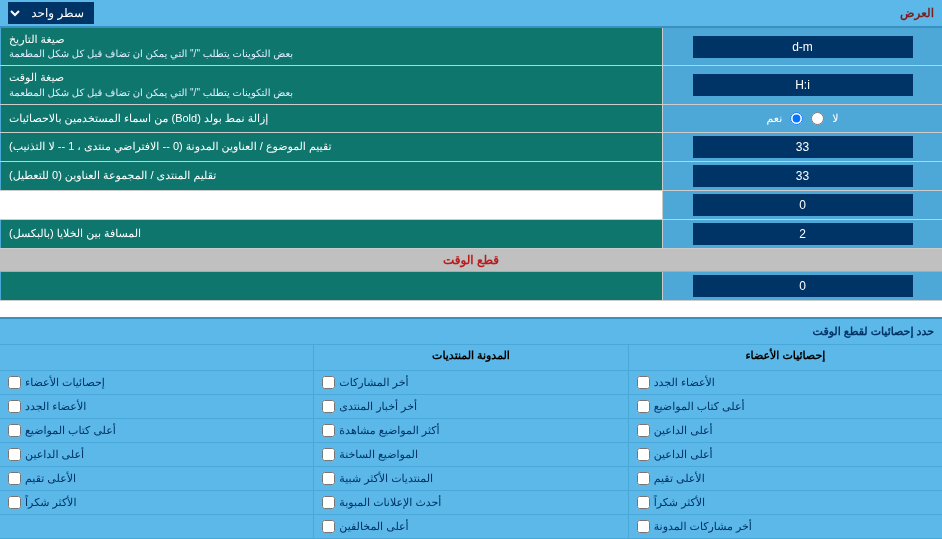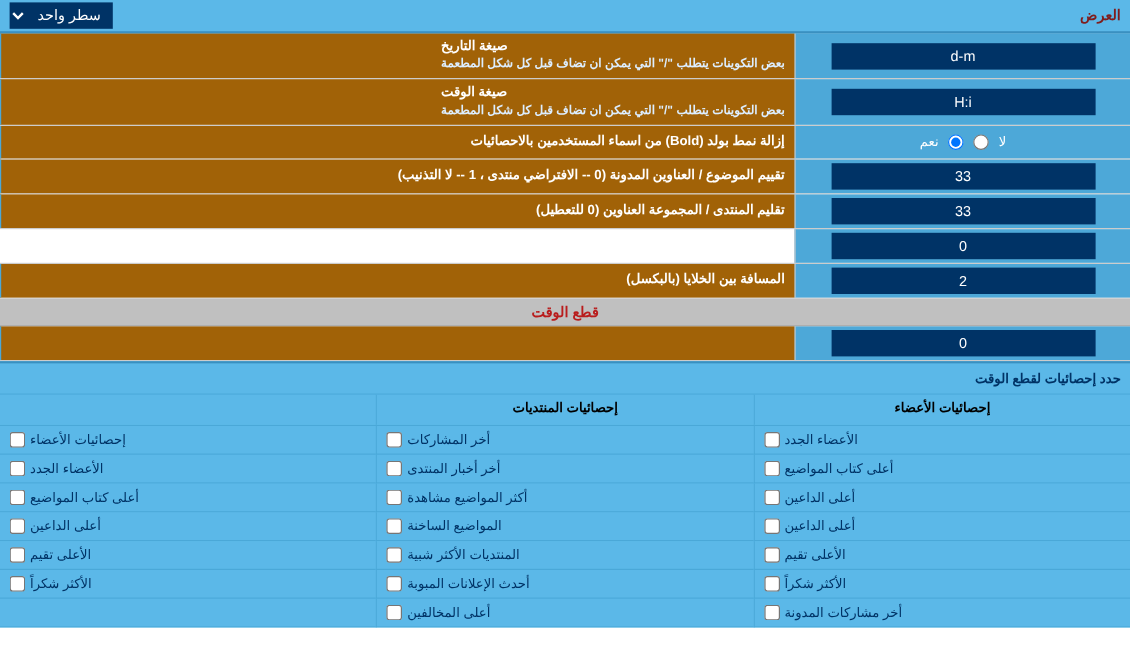--- a/index.html
+++ b/index.html
@@ -14,30 +14,30 @@
       background: #fff;
     }
     .row {
       display: flex;
       align-items: stretch;
       border-bottom: 1px solid #ccc;
       min-height: 28px;
     }
     .row-label {
       flex: 1;
-      background: #a16207;
+      background: #0f766e;
       color: #fff;
       padding: 4px 8px;
       text-align: right;
       display: flex;
       align-items: center;
+      justify-content: flex-end;
       border-left: 1px solid #4aa8d8;
       font-size: 11px;
       line-height: 1.4;
-      font-weight: bold;
     }
     .row-label .sub-text {
       font-size: 10px;
       color: #ddeeff;
     }
     .row-label-inner {
       display: flex;
       flex-direction: column;
       align-items: flex-end;
     }
@@ -104,20 +104,21 @@
       direction: rtl;
     }
     .radio-label {
       color: #fff;
       font-size: 11px;
     }
     
     .stats-section {
       background: #5bb8e8;
       border-top: 2px solid #3a90c0;
+      margin-top: 16px;
     }
     .stats-header-row {
       display: flex;
       border-bottom: 1px solid #4aa8d8;
       background: #5bb8e8;
       min-height: 26px;
     }
     .stats-col-header {
       flex: 1;
       color: #000;
@@ -281,21 +282,21 @@
   </div>
 
   <div class="stats-section">
 
     <div class="limit-row">
       <div class="limit-label">حدد إحصائيات لقطع الوقت</div>
     </div>
 
     <div class="stats-header-row">
       <div class="stats-col-header">إحصائيات الأعضاء</div>
-      <div class="stats-col-header">إحصائيات المنتديات</div>
+      <div class="stats-col-header">المدونة المنتديات</div>
       <div class="stats-col-header"></div>
     </div>
 
     <div class="stats-rows">
       <div class="stats-cell">
         <div class="checkbox-item">
           <label>الأعضاء الجدد</label>
           <input type="checkbox" style="">
         </div>
       </div>

